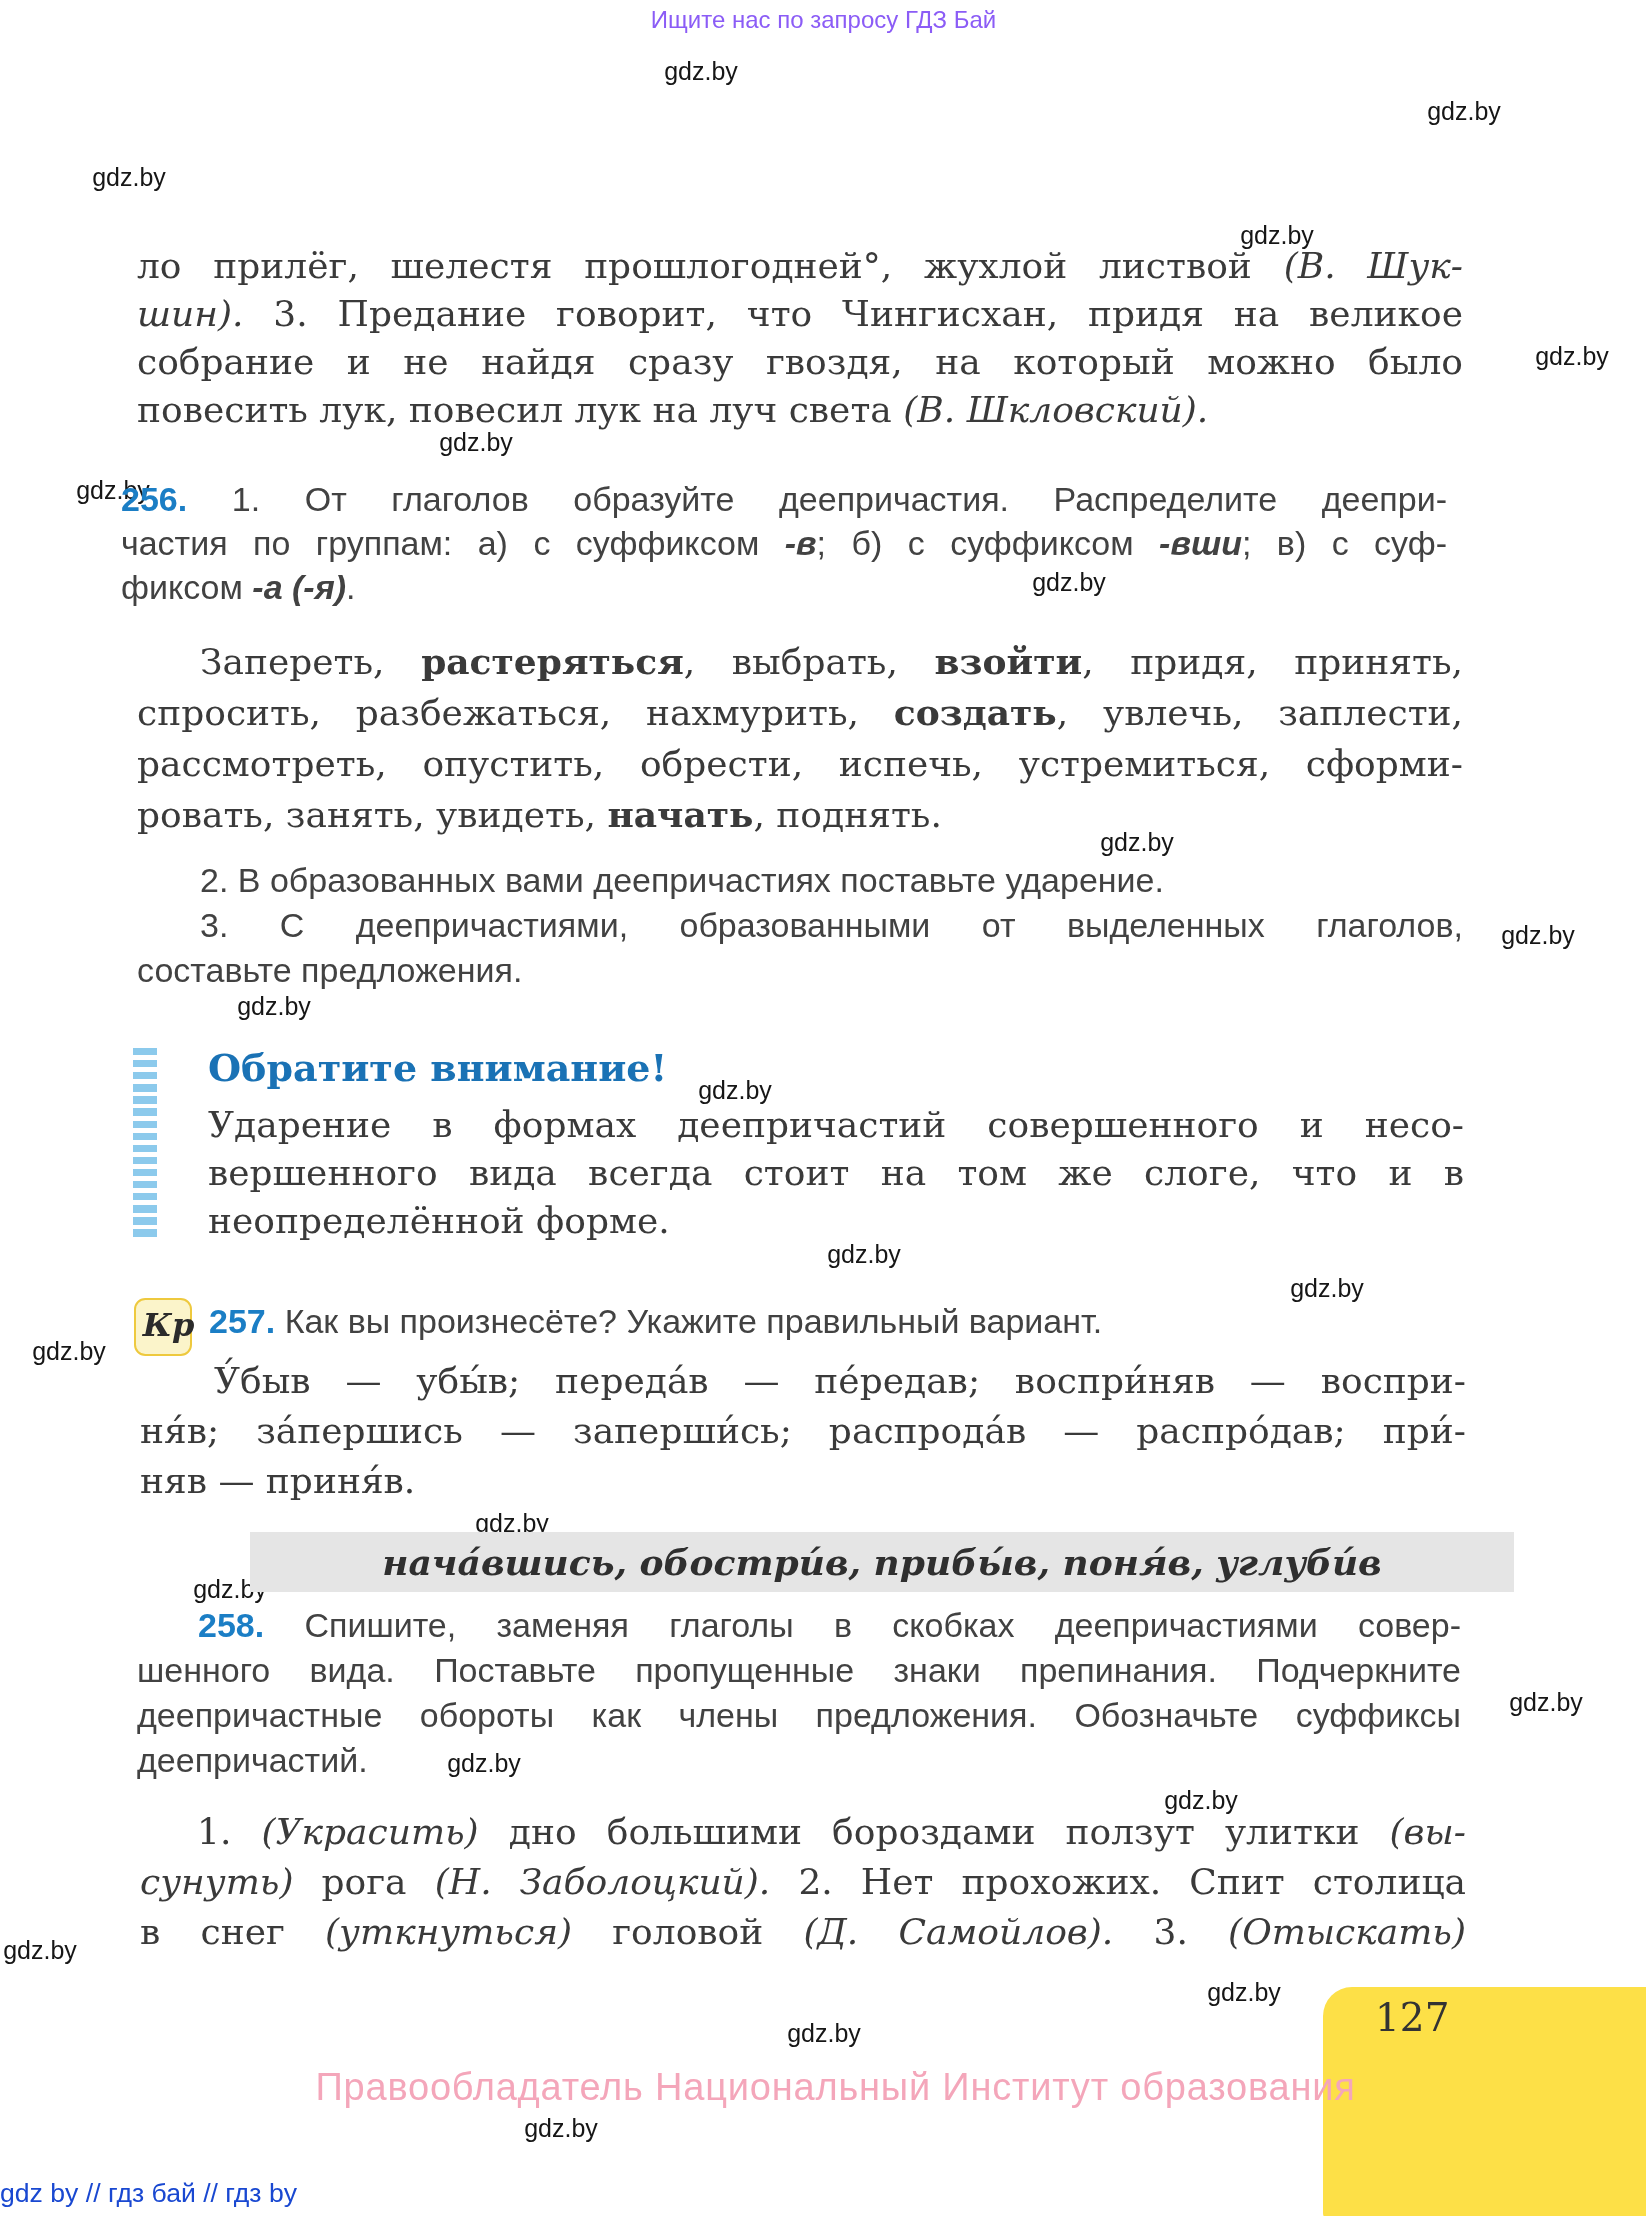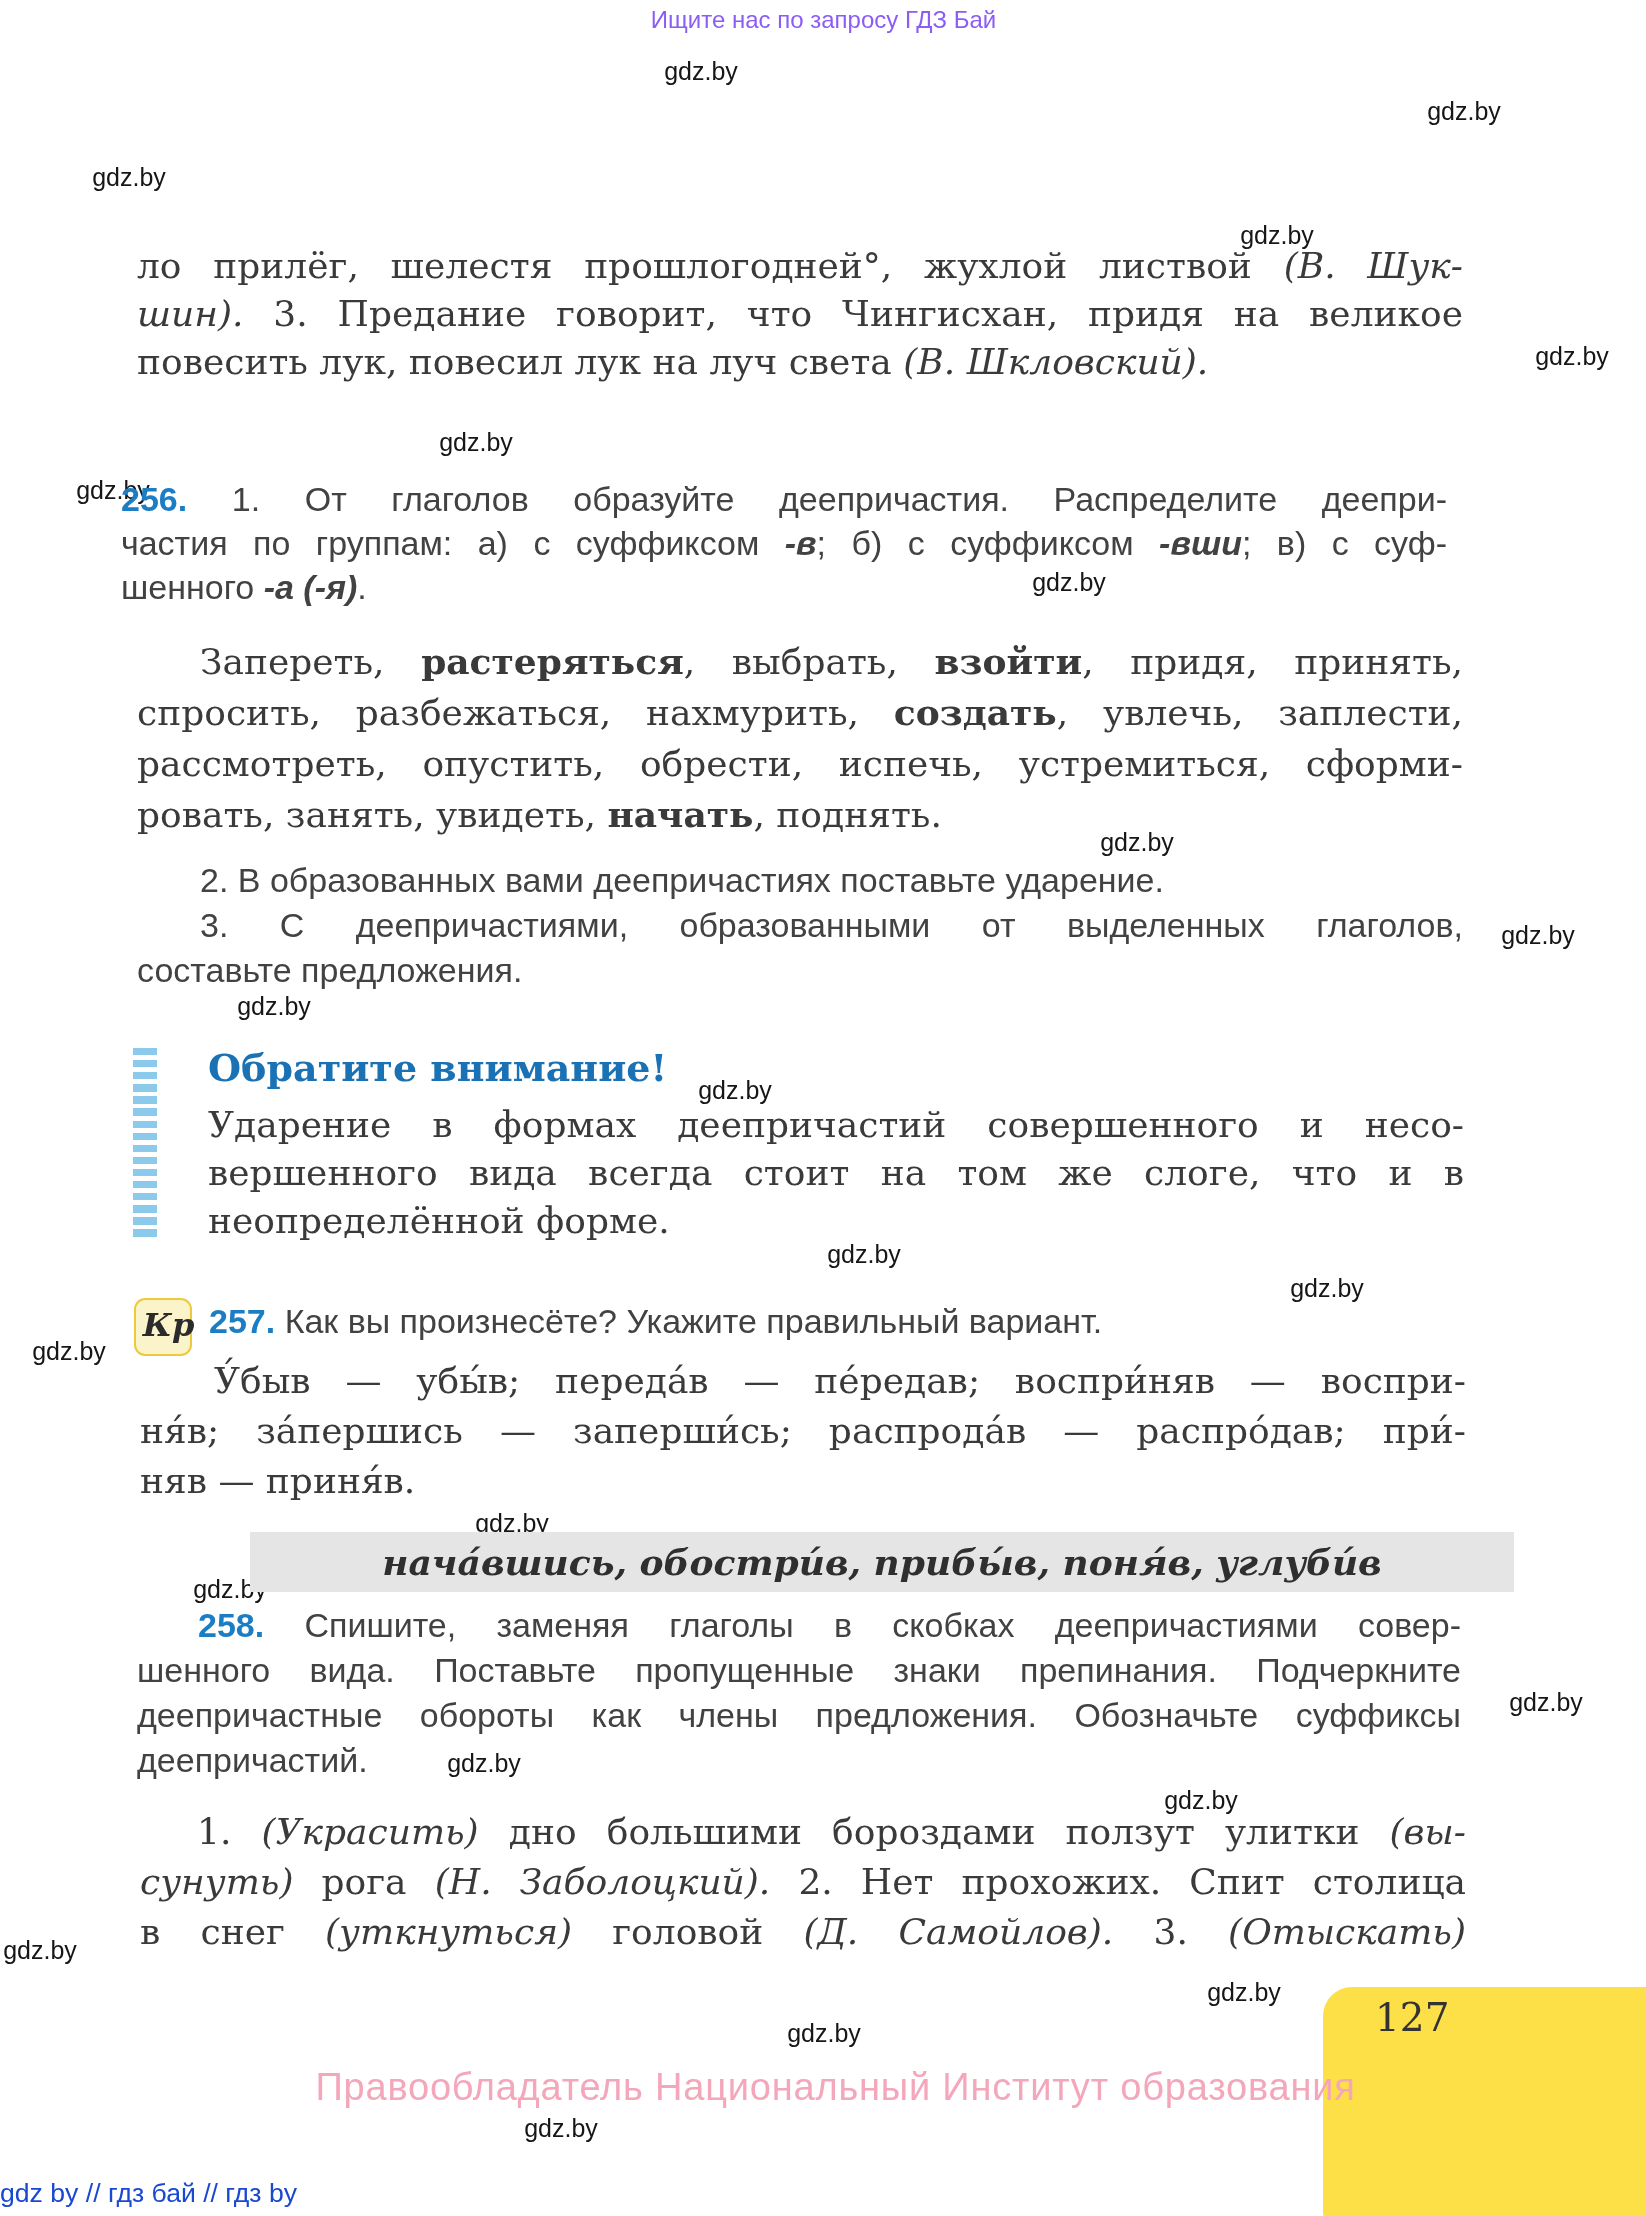--- a/index.html
+++ b/index.html
@@ -87,27 +87,28 @@
       <span class="wm" style="left: 1201px; top: 1800px;">gdz.by</span>
       <span class="wm" style="left: 40px; top: 1950px;">gdz.by</span>
       <span class="wm" style="left: 1244px; top: 1992px;">gdz.by</span>
       <span class="wm" style="left: 824px; top: 2033px;">gdz.by</span>
       <span class="wm" style="left: 561px; top: 2128px;">gdz.by</span>
     </div>
 
   <div class="blk serif" id="intro" style="left:137px;top:242px;width:1326px;line-height:48px;">
       <div class="tl"><span>ло прилёг, шелестя прошлогодней°, жухлой листвой </span><span class="i">(В. Шук-</span></div>
       <div class="tl"><span class="i">шин).</span><span> 3. Предание говорит, что Чингисхан, придя на великое</span></div>
+      <div class="tl"><span>собрание и не найдя сразу гвоздя, на который можно было</span></div>
       <div class="tl"><span>повесить лук, повесил лук на луч света </span><span class="i">(В. Шкловский).</span></div>
     </div>
 
   <div class="blk sans" style="left:121px;top:477px;width:1326px;line-height:44px;">
       <div class="tl"><span class="num">256. </span><span>1. От глаголов образуйте деепричастия. Распределите деепри-</span></div>
       <div class="tl"><span>частия по группам: а) с суффиксом </span><span class="bi">-в</span><span>; б) с суффиксом </span><span class="bi">-вши</span><span>; в) с суф-</span></div>
-      <div class="tl"><span>шенного </span><span class="bi">-а (-я)</span><span>.</span></div>
+      <div class="tl"><span>фиксом </span><span class="bi">-а (-я)</span><span>.</span></div>
     </div>
 
   <div class="blk serif indent" style="left:137px;top:636px;width:1326px;line-height:51px;--ind:63px;">
       <div class="tl"><span>Запереть, </span><span class="b">растеряться</span><span>, выбрать, </span><span class="b">взойти</span><span>, придя, принять,</span></div>
       <div class="tl"><span>спросить, разбежаться, нахмурить, </span><span class="b">создать</span><span>, увлечь, заплести,</span></div>
       <div class="tl"><span>рассмотреть, опустить, обрести, испечь, устремиться, сформи-</span></div>
       <div class="tl"><span>ровать, занять, увидеть, </span><span class="b">начать</span><span>, поднять.</span></div>
     </div>
 
   <div class="blk sans indent" style="left:137px;top:858px;width:1326px;line-height:45px;--ind:63px;">

